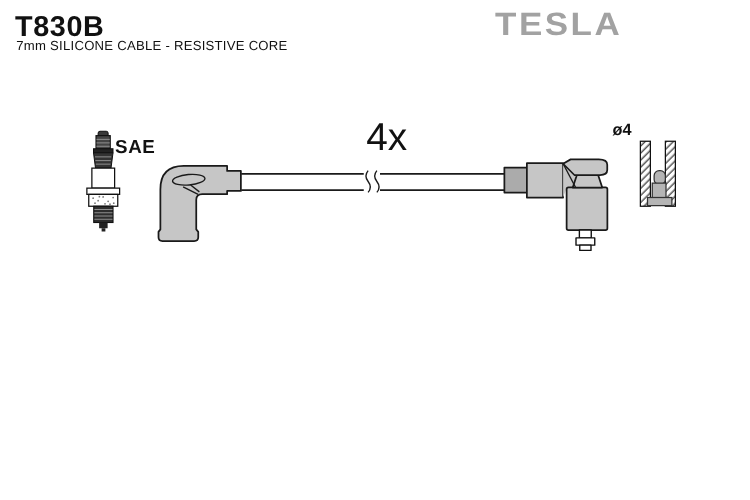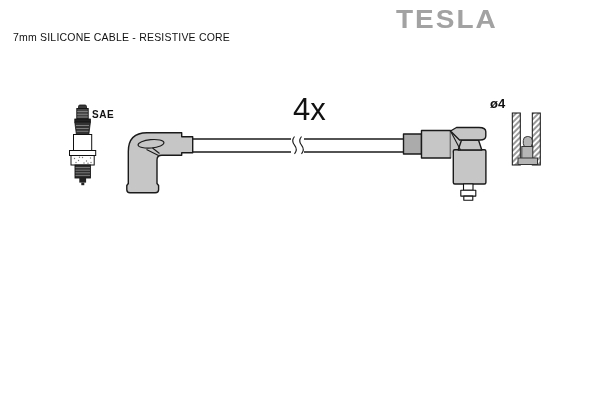--- a/index.html
+++ b/index.html
@@ -7,34 +7,35 @@
     position:relative;width:600px;height:400px;background:#ffffff;
     overflow:hidden;font-family:"Liberation Sans",sans-serif;color:#111;
   }
   .abs{position:absolute;white-space:nowrap;}
   #part-number{left:12px;top:8px;font-size:23px;font-weight:bold;letter-spacing:.5px;}
   #subtitle{left:13px;top:31px;font-size:10.5px;letter-spacing:.2px;}
   #brand-logo{
     left:396px;top:5px;font-size:28px;font-weight:bold;letter-spacing:2px;
     color:#a2a2a2;transform:scaleY(.92);transform-origin:top left;
   }
-  #sae-label{left:92px;top:109px;font-size:10px;font-weight:bold;letter-spacing:.5px;}
+  #sae-label{left:92px;top:109px;font-size:15px;font-weight:bold;letter-spacing:.5px;}
   #qty-label{left:293px;top:92px;font-size:31px;}
   #dia-label{left:490px;top:96px;font-size:13px;font-weight:bold;}
   #dwg{position:absolute;left:0;top:0;}
   .ln{stroke:#1a1a1a;stroke-width:1.4;stroke-linejoin:round;}
   .ln2{stroke:#111;stroke-width:1.1;stroke-linejoin:round;}
   .thin{stroke:#1a1a1a;stroke-width:1.1;fill:none;}
   .lite{stroke:#8f8f8f;stroke-width:.8;}
 </style>
 </head>
 <body>
 
 <div id="stage">
 
+  <div class="abs" id="part-number">T830B</div>
   <div class="abs" id="subtitle">7mm SILICONE CABLE - RESISTIVE CORE</div>
   <div class="abs" id="brand-logo">TESLA</div>
 
   <svg id="dwg" width="600" height="400" viewBox="0 0 600 400">
     <defs>
       <pattern id="hatch" width="4" height="4" patternUnits="userSpaceOnUse" patternTransform="rotate(45)">
         <rect width="4" height="4" fill="#ffffff"></rect>
         <line x1="1" y1="0" x2="1" y2="4" stroke="#555" stroke-width="1.2"></line>
       </pattern>
     </defs>

